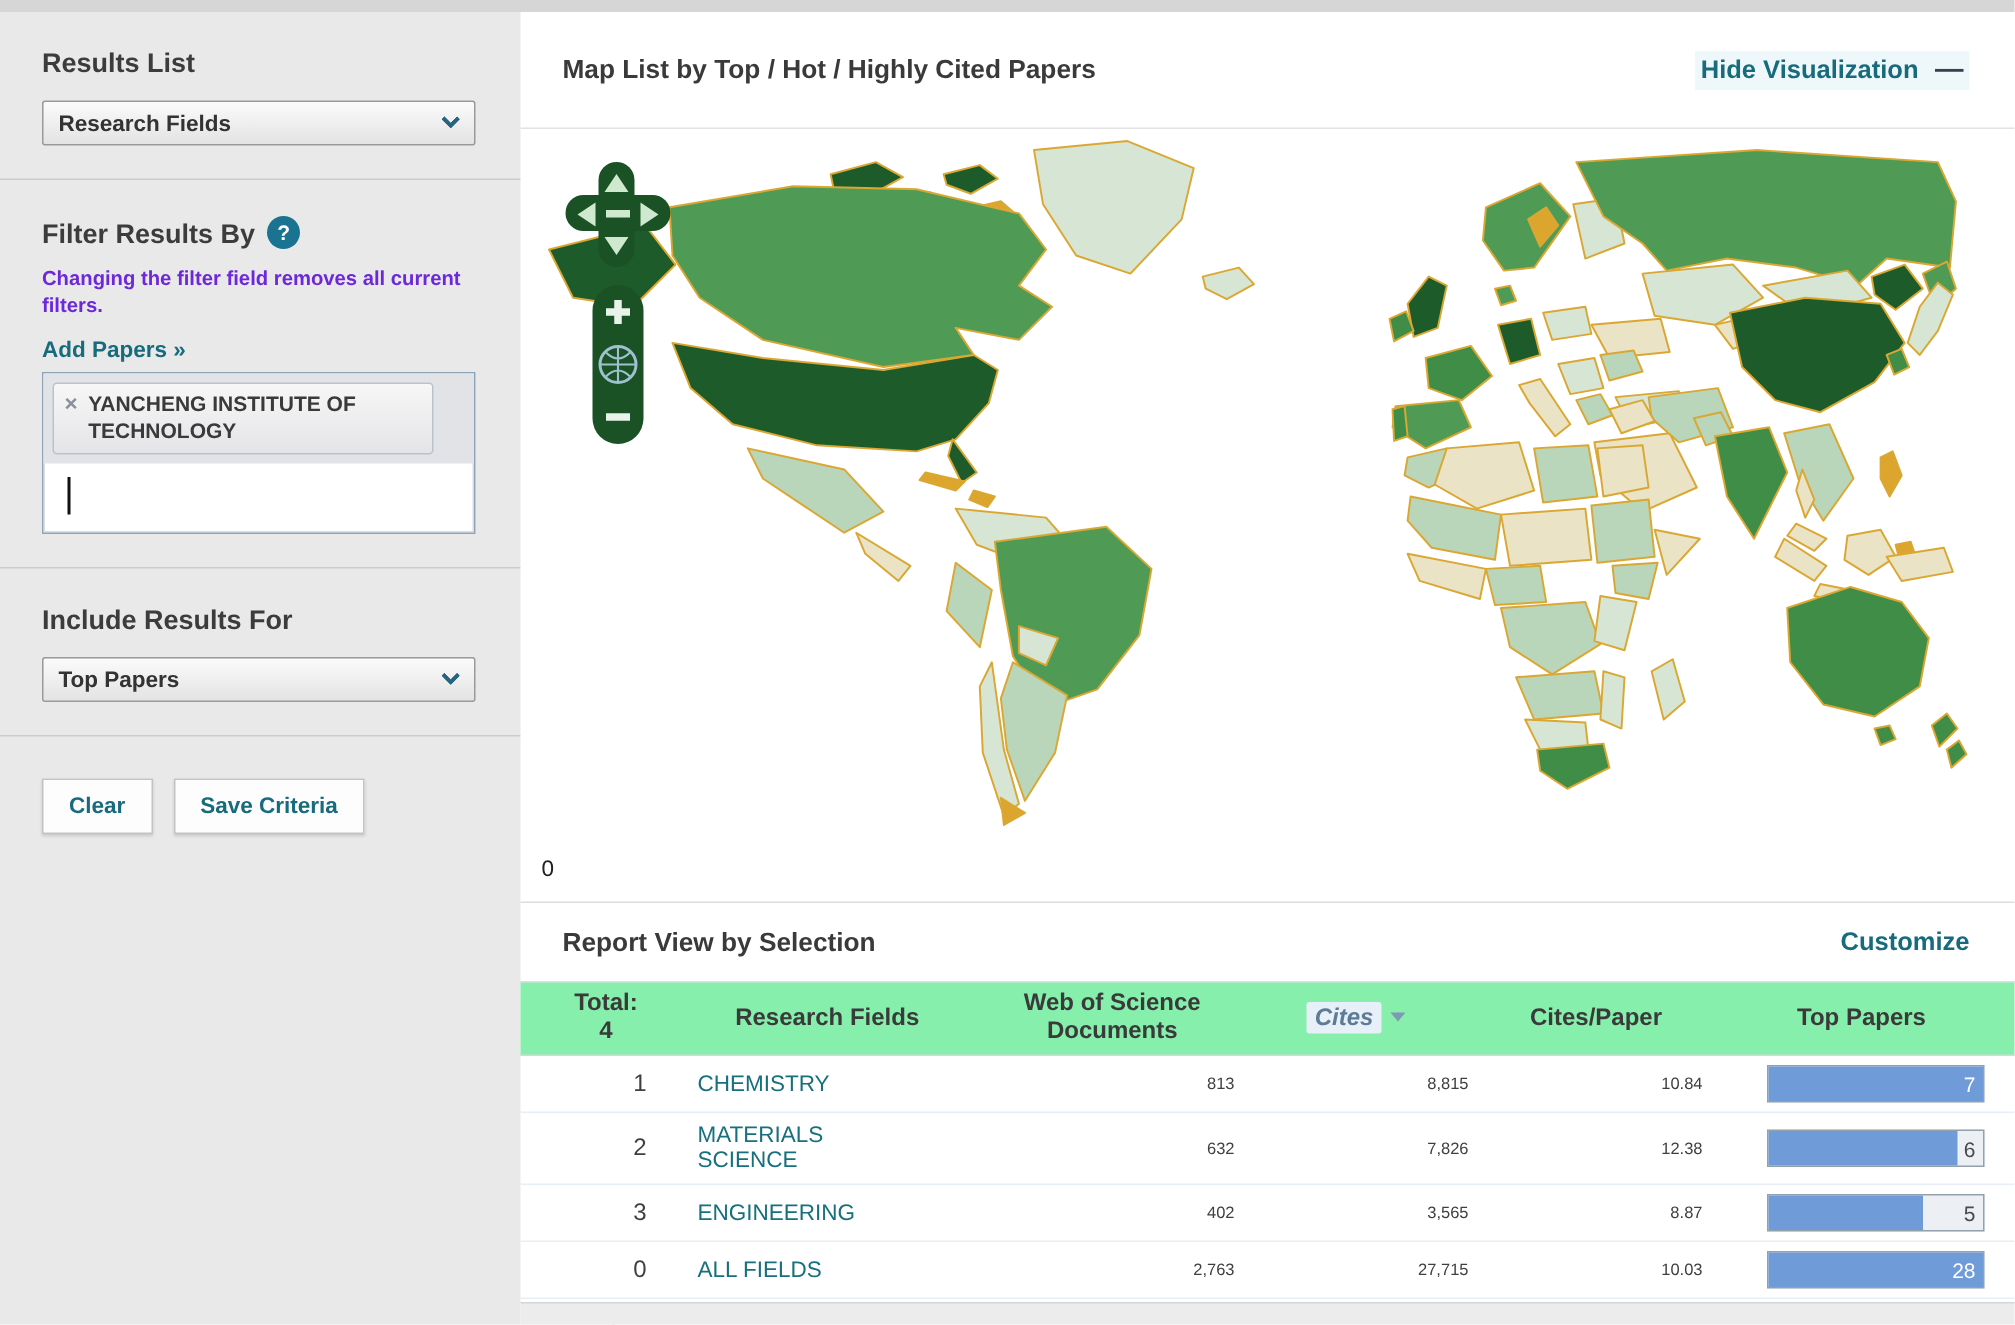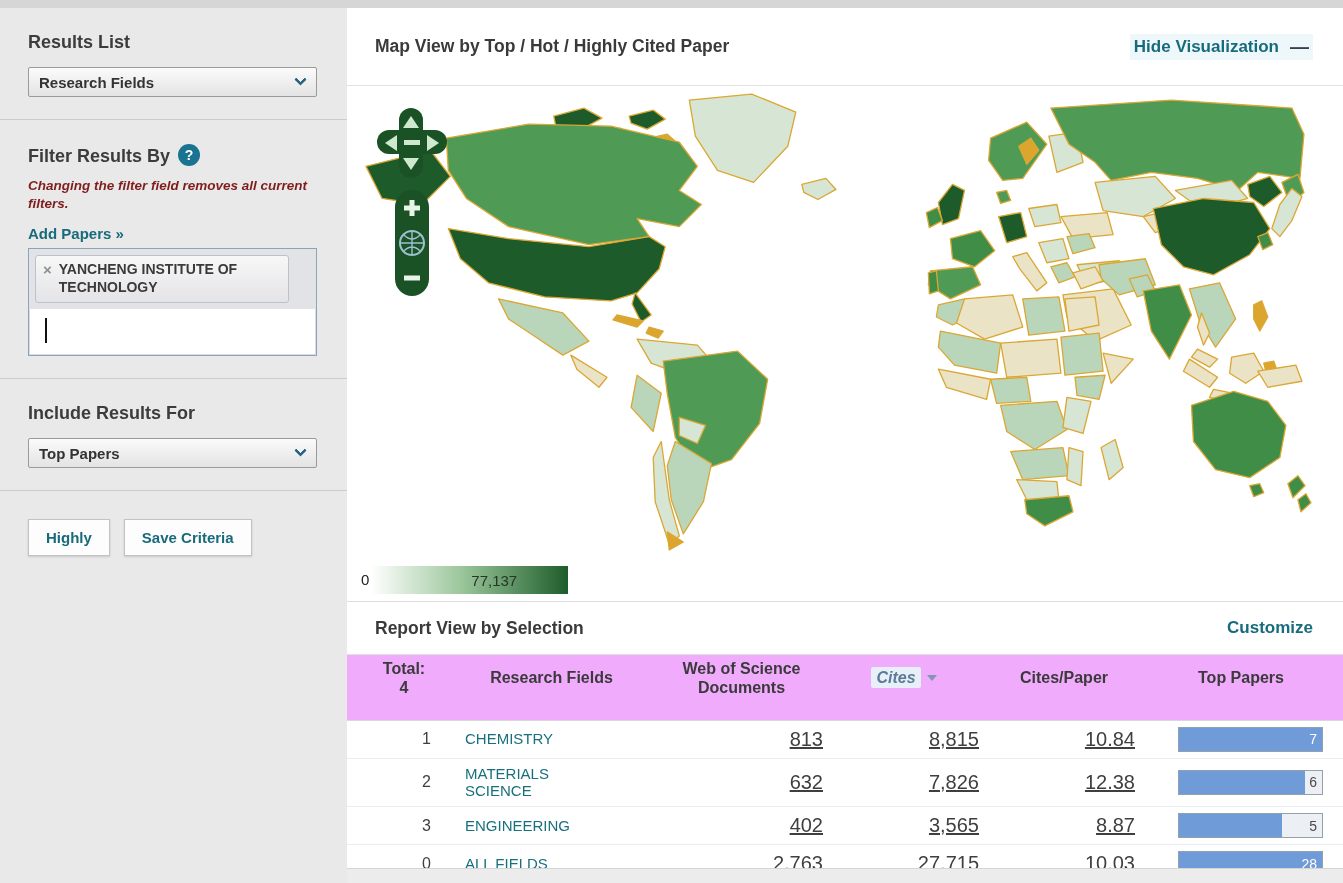--- a/index.html
+++ b/index.html
@@ -19,21 +19,21 @@
   .dropdown { position:relative; width:289px; height:30px;
     background:linear-gradient(#fbfbfb,#e3e3e3); border:1px solid #9a9a9a; border-radius:2px;
     display:flex; align-items:center; padding:0 32px 0 10px;
     font-weight:bold; font-size:15px; color:#333; cursor:pointer; }
   .chevron { position:absolute; right:11px; top:7px; width:9px; height:9px;
     border-right:3px solid #26647f; border-bottom:3px solid #26647f;
     transform:rotate(45deg); border-radius:1px; }
   .help-icon { display:inline-flex; width:22px; height:22px; border-radius:50%;
     background:#1a7390; color:#fff; font-weight:bold; font-size:14px;
     align-items:center; justify-content:center; vertical-align:2px; margin-left:8px; cursor:pointer; }
-  .note { font-style:italic; font-weight:bold; color:#7f1d1d; font-size:13.5px;
+  .note { font-weight:bold; color:#6d28d9; font-size:13.5px;
     line-height:1.35; margin:0 0 12px 0; width:286px; }
   .add-filter { color:#176b7c; font-weight:bold; font-size:15px; display:inline-block;
     margin-bottom:6px; cursor:pointer; }
   .filter-box { width:289px; border:1px solid #8fa3b8; background:#fff; box-shadow:0 0 0 1px #d7dde4 inset; }
   .filter-tags { background:#e2e3e7; padding:6px; }
   .filter-tag { display:flex; gap:7px; align-items:flex-start; width:fit-content;
     background:linear-gradient(#f7f7f7,#e4e4e8); border:1px solid #bcc2cc; border-radius:3px;
     padding:5px 9px 6px 7px; cursor:pointer; }
   .tag-x { color:#8a9097; font-weight:bold; font-size:15px; line-height:1.15; cursor:pointer; }
   .tag-label { font-weight:bold; font-size:14px; color:#3a3a3a; line-height:1.25; max-width:220px; }
@@ -64,35 +64,35 @@
     background:linear-gradient(90deg,#fdfdfd,#9cc79c 45%,#1e5c2b); }
   .legend-max { position:absolute; left:62%; top:50%; transform:translate(-50%,-50%);
     font-size:15px; color:#243824; }
 
   .report-header { height:52px; display:flex; align-items:center; justify-content:space-between;
     padding:0 30px 0 28px; }
   .report-title { font-size:17.5px; font-weight:bold; color:#3a3a3a; }
   .customize { color:#176b7c; font-weight:bold; font-size:17px; cursor:pointer; }
 
   .tbl-header { display:grid; grid-template-columns:90px 205px 175px 150px 170px 1fr;
-    background:#f0abfc; border-top:1px solid #e0e0e0; border-bottom:1px solid #d8d8d8;
-    padding:5px 10px 22px 12px; align-items:center; min-height:50px; }
+    background:#86efac; border-top:1px solid #e0e0e0; border-bottom:1px solid #d8d8d8;
+    padding:5px 10px 5px 12px; align-items:center; min-height:50px; }
   .th { font-weight:bold; font-size:16px; color:#3a3a3a; text-align:center; line-height:1.18; }
   .th-cites-wrap { text-align:center;font-style:italic; }
   .th-cites { color:#5d7b95; background:#e7f0f8; padding:2px 5px; border-radius:2px; cursor:pointer; }
   .sort-tri { display:inline-block; width:0; height:0; margin-left:6px; vertical-align:2px;
     border-left:5px solid transparent; border-right:5px solid transparent; border-top:6px solid #7e99b1; }
 
   .row { display:grid; grid-template-columns:90px 205px 175px 150px 170px 1fr;
     padding:6px 10px 6px 12px; border-bottom:1px solid #e7eef5; align-items:center; min-height:38px; }
   .cell-rank { text-align:right; padding-right:18px; font-size:16px; color:#3f3f3f; }
   .cell-field { padding-left:16px; }
   .field-link { color:#17707d; font-weight:normal; font-size:15px; line-height:1.15;
     display:inline-block; max-width:128px; cursor:pointer; }
-  .cell-num { text-align:right; font-size:20px; color:#3f3f3f;text-decoration:underline; }
+  .cell-num { text-align:right; font-size:11px; color:#3f3f3f; }
   .cell-docs { padding-right:6px; }
   .cell-cites { padding-right:0; }
   .cell-cpp { padding-right:14px; }
   .cell-bar { display:flex; justify-content:flex-end; padding-right:10px; }
   .bar { position:relative; width:145px; height:25px; border:1px solid #93a1ad; background:#eceff3; }
   .bar-fill { position:absolute; left:0; top:0; bottom:0; background:#6f9bd9; }
   .bar-value { position:absolute; right:5px; top:50%; transform:translateY(-50%); font-size:14px; }
   .bar-value.on-fill { color:#ffffff; }
   .bar-value.on-track { color:#4a4a4a; }
 
@@ -140,30 +140,30 @@
   <div class="sb-section">
     <h2 class="sb-title">Include Results For</h2>
     <div class="dropdown">
       <span>Top Papers</span>
       <span class="chevron"></span>
     </div>
   </div>
 
   <div class="sb-section">
     <div class="btn-row">
-      <button class="btn">Highly</button>
+      <button class="btn">Clear</button>
       <button class="btn">Save Criteria</button>
     </div>
   </div>
 </div>
 
 <div class="main">
 
   <div class="panel-header">
-    <div class="panel-title">Map View by Top / Hot / Highly Cited Paper</div>
+    <div class="panel-title">Map List by Top / Hot / Highly Cited Papers</div>
     <div class="hide-link">
       <span>Hide Visualization</span>
       <span class="hide-minus">—</span>
     </div>
   </div>
 
   <div class="map-area">
     <svg class="map-svg m" viewBox="0 0 990 470" preserveAspectRatio="xMidYMid meet">
 
       <path class="c-dark" d="M205,30 l30,-8 l18,10 l-22,12 l-24,-4 z"></path>
@@ -276,23 +276,20 @@
         <path d="M29,104 h16 M37,96 v16" stroke="#e8f4e8" stroke-width="5"></path>
         <circle cx="37" cy="139" r="12" fill="none" stroke="#9fc0cf" stroke-width="2"></circle>
         <path d="M25,139 h24 M37,127 v24 M29,131 q8,8 16,0 M29,147 q8,-8 16,0" stroke="#9fc0cf" stroke-width="1.4" fill="none"></path>
         <path d="M29,174 h16" stroke="#e8f4e8" stroke-width="5"></path>
       </g>
     </svg>
   </div>
 
   <div class="map-legend">
     <span class="legend-zero">0</span>
-    <div class="legend-bar">
-      <span class="legend-max">77,137</span>
-    </div>
   </div>
 
   <div class="report-header">
     <div class="report-title">Report View by Selection</div>
     <a class="customize">Customize</a>
   </div>
 
   <div class="tbl-header">
     <div class="th">
       <div>Total:</div>

